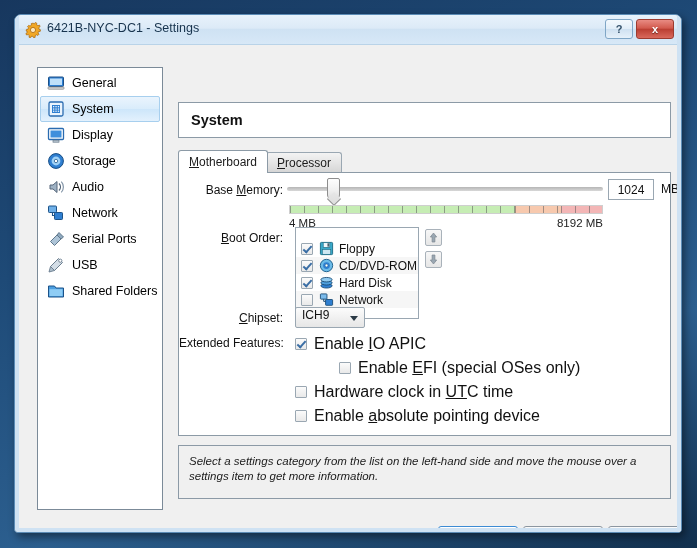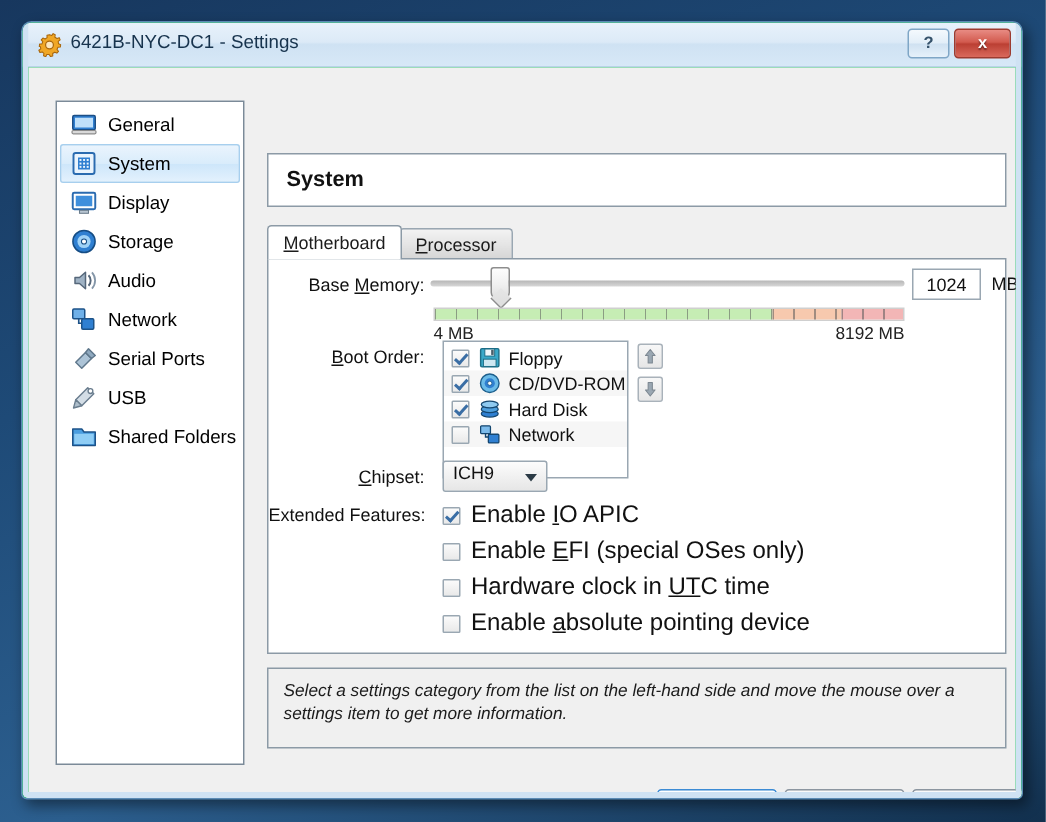--- a/index.html
+++ b/index.html
@@ -15,21 +15,21 @@
     background: linear-gradient(160deg, #17375e 0%, #1e4a77 35%, #2c5f8f 70%, #12304e 100%);
   }
 
   
   #window {
     position: absolute;
     left: 14px;
     top: 14px;
     width: 668px;
     height: 519px;
-    background: #22c55e;
+    background: #e5e5e5;
     border: 1px solid #5b8bb5;
     border-radius: 7px 7px 4px 4px;
     box-sizing: border-box;
     box-shadow: 3px 4px 9px rgba(0,0,0,0.45);
     overflow: hidden;
   }
   #window-inner-frame {
     position: absolute;
     left: 0; top: 0; right: 0; bottom: 0;
     border: 4px solid #cfe2f3;
@@ -271,21 +271,21 @@
 
   
   #boot-list {
     position: absolute;
     left: 116px; top: 54px;
     width: 124px;
     height: 92px;
     background: #ffffff;
     border: 1px solid #9aa7b2;
     box-sizing: border-box;
-    padding: 2px 0;
+    padding: 12px 0;
   }
   .boot-row {
     display: flex;
     align-items: center;
     height: 17px;
     padding-left: 5px;
     font-size: 12px;
     color: #111;
   }
   .boot-row:nth-child(even) { background: #f6f6f6; }
@@ -605,21 +605,21 @@
         <span>ICH9</span>
         <span id="chipset-arrow"></span>
       </div>
 
       <div class="form-label" style="left:0px; top:163px; width:104px;">Extended Features:</div>
 
       <div class="ext-row" style="top:162px;">
         <div class="cb checked"></div>
         <span>Enable <span class="u">I</span>O APIC</span>
       </div>
-      <div class="ext-row" style="top:186px;">
+      <div class="ext-row" style="top:186px;margin-left:44px;">
         <div class="cb"></div>
         <span>Enable <span class="u">E</span>FI (special OSes only)</span>
       </div>
       <div class="ext-row" style="top:234px;">
         <div class="cb"></div>
         <span>Enable <span class="u">a</span>bsolute pointing device</span>
       </div>
       <div class="ext-row" style="top:210px;">
         <div class="cb"></div>
         <span>Hardware clock in <span class="u">UT</span>C time</span>

